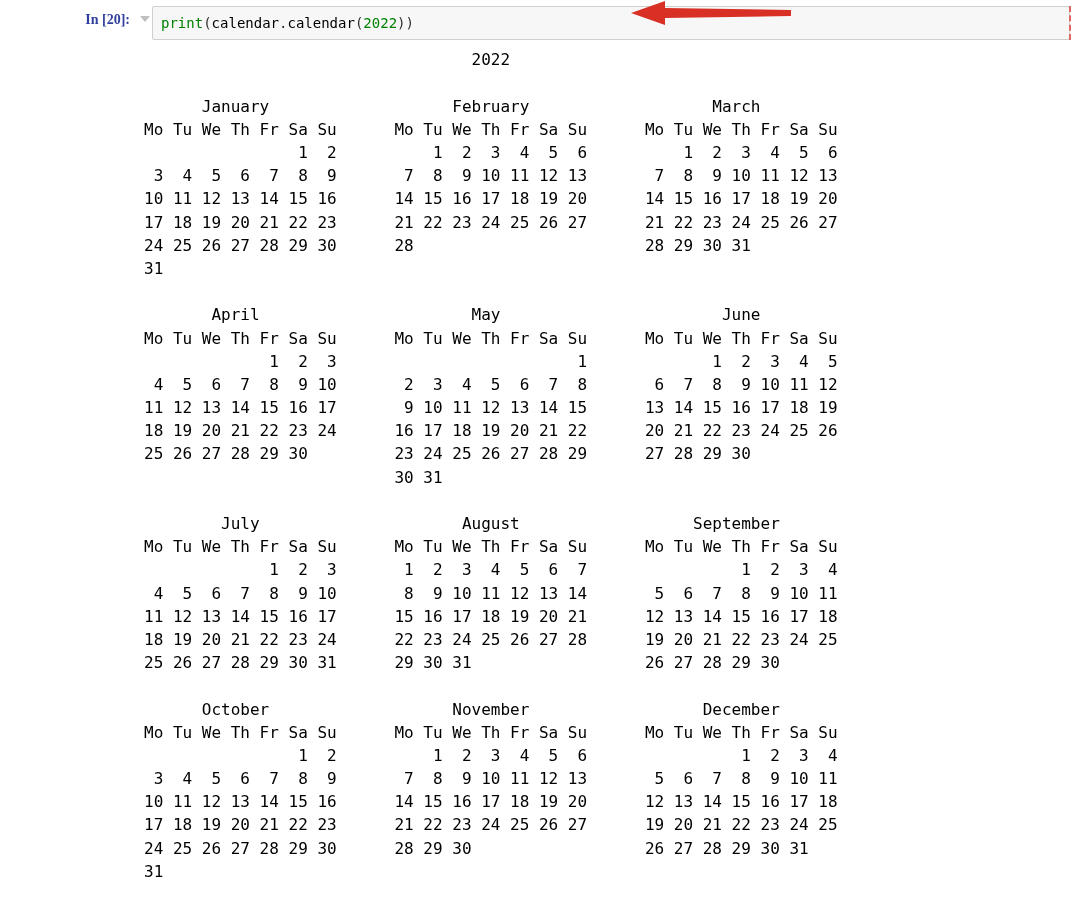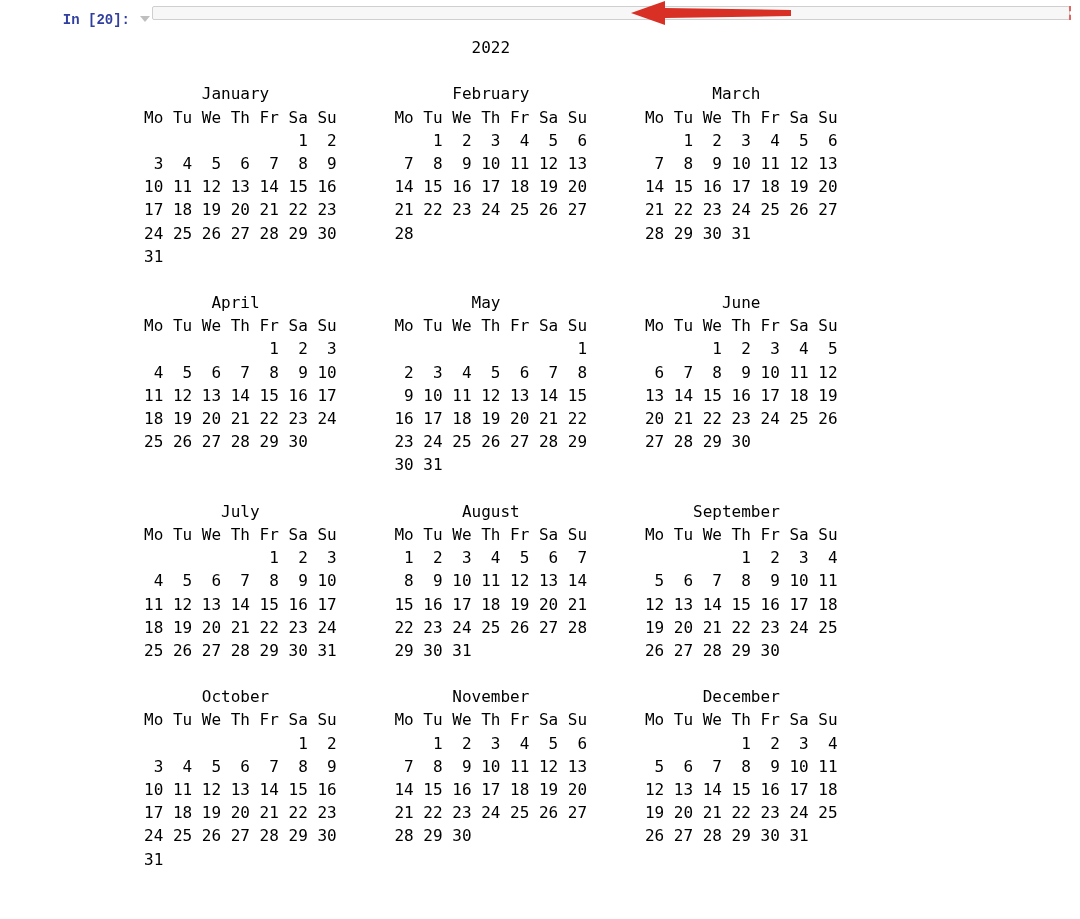--- a/index.html
+++ b/index.html
@@ -10,21 +10,21 @@
     font-size: 14px;
     color: #000;
     width: 1060px;
   }
   .cell-row { display: flex; align-items: flex-start; }
   .prompt-col {
     width: 120px;
     flex: 0 0 120px;
     text-align: right;
     padding: 6px 8px 0 0;
-    font-family: Liberation Mono, monospace;
+    font-family: Liberation Serif, serif;
     font-size: 14px;
   }
   .prompt-in { color: #303F9F; font-weight: bold; }
   .gutter {
     width: 14px;
     flex: 0 0 14px;
     display: flex;
     align-items: flex-start;
     justify-content: center;
     padding-top: 8px;
@@ -91,20 +91,21 @@
   <div class="gutter">
     <div class="tri"></div>
   </div>
   <div class="code-area">
     <div class="arrow-wrap">
       <svg class="arrow" viewBox="0 0 160 30">
         <defs></defs>
         <polygon points="0,16 34,4 34,11 160,13 160,19 34,21 34,28" fill="#d93025"></polygon>
       </svg>
     </div>
+    <div class="code-line"><span class="tok-builtin">print</span><span class="tok-punc">(</span><span class="tok-name">calendar</span><span class="tok-punc">.</span><span class="tok-name">calendar</span><span class="tok-punc">(</span><span class="tok-num">2022</span><span class="tok-punc">)</span><span class="tok-punc">)</span></div>
   </div>
 </div>
 
 <div class="output-row">
   <div class="output-col">
     <pre class="cal">                                  2022
 
       January                   February                   March
 Mo Tu We Th Fr Sa Su      Mo Tu We Th Fr Sa Su      Mo Tu We Th Fr Sa Su
                 1  2          1  2  3  4  5  6          1  2  3  4  5  6

